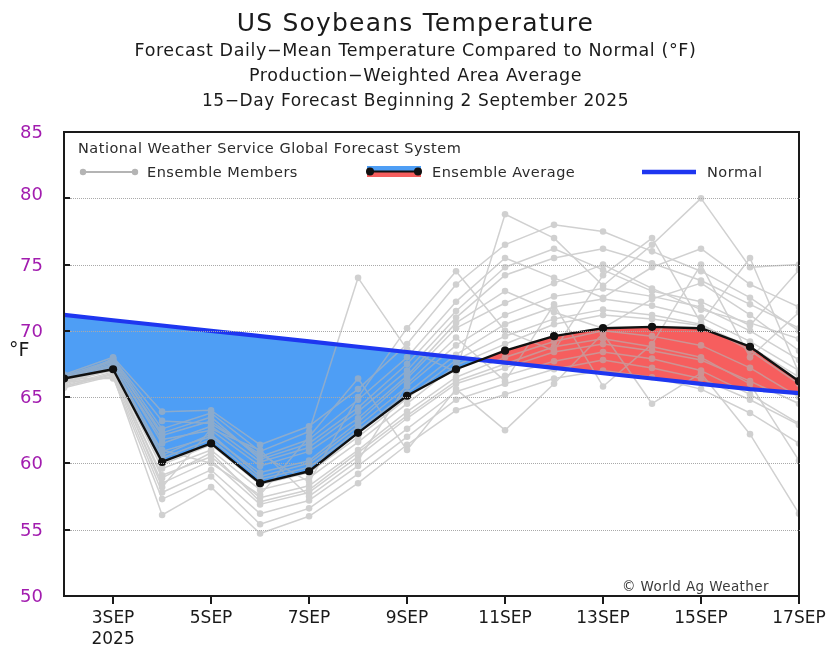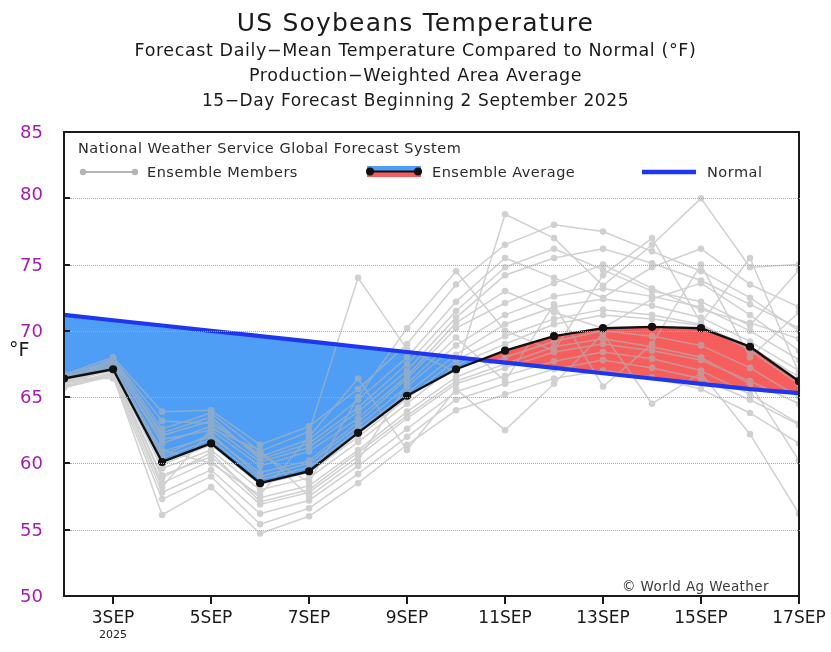--- a/index.html
+++ b/index.html
@@ -15,21 +15,21 @@
   .ylabel{position:absolute;left:9px;top:338px;font-size:19px;color:#1a1a1a;}
 
   .ytick{position:absolute;right:0;width:38px;text-align:left;font-size:18px;color:#a21caf;transform:translateY(-11px);}
   .ytick-wrap{position:absolute;left:0;top:0;width:58px;height:652px;}
   .ytickmark{position:absolute;left:63px;width:7px;height:2px;background:#1a1a1a;}
   .ygridline{position:absolute;left:70px;width:730px;height:0;border-top:1.6px dotted #a9a9a9;}
 
   .xtick-wrap{position:absolute;left:0;top:0;width:831px;height:652px;padding-left:8px;}
   .xtickmark{position:absolute;top:597px;width:2px;height:7px;background:#1a1a1a;}
   .xtick{position:absolute;top:607px;font-size:17px;color:#1a1a1a;transform:translateX(-50%);white-space:nowrap;}
-  .xtick-sub{position:absolute;top:628px;font-size:11px;color:#1a1a1a;transform:translateX(-50%);white-space:nowrap;}
+  .xtick-sub{position:absolute;top:628px;font-size:17px;color:#1a1a1a;transform:translateX(-50%);white-space:nowrap;}
 
   #plot-frame{position:absolute;left:63px;top:131px;width:737px;height:466px;
       border:2.2px solid #1a1a1a;box-sizing:border-box;background:transparent;}
 
   #svg-layer{position:absolute;left:0;top:0;width:831px;height:652px;}
 
   .legend{position:absolute;left:78px;top:140px;width:700px;}
   .legend-title{font-size:14.5px;color:#2b2b2b;letter-spacing:0.5px;}
   .legend-row{position:relative;margin-top:8px;height:18px;}
   .legend-item{position:absolute;display:flex;align-items:center;gap:7px;font-size:14.5px;color:#2b2b2b;letter-spacing:0.5px;}

